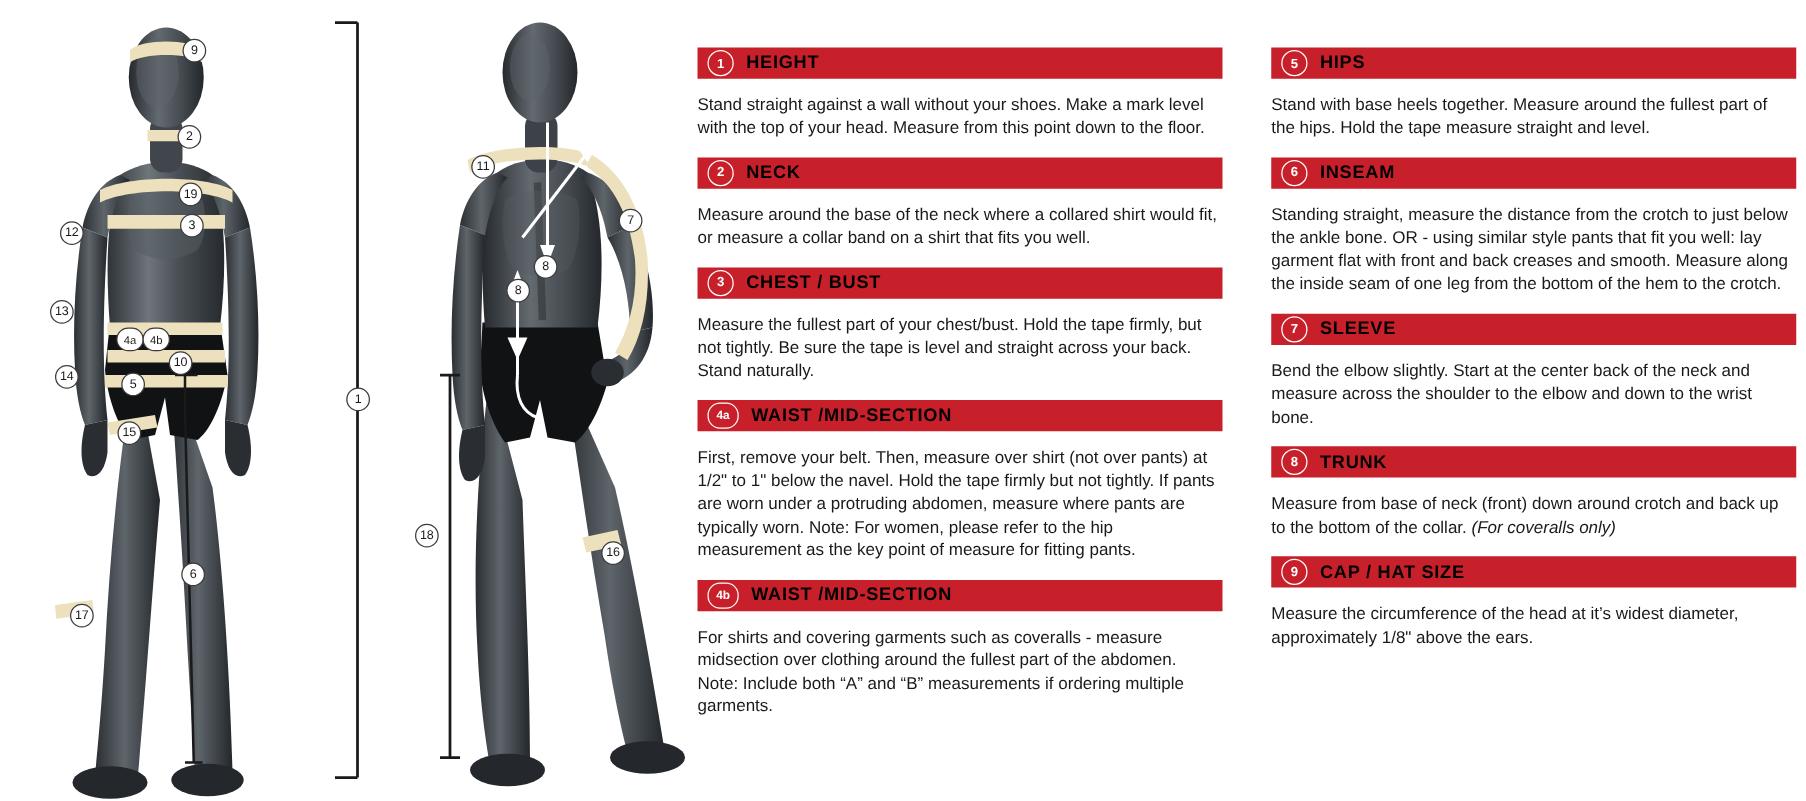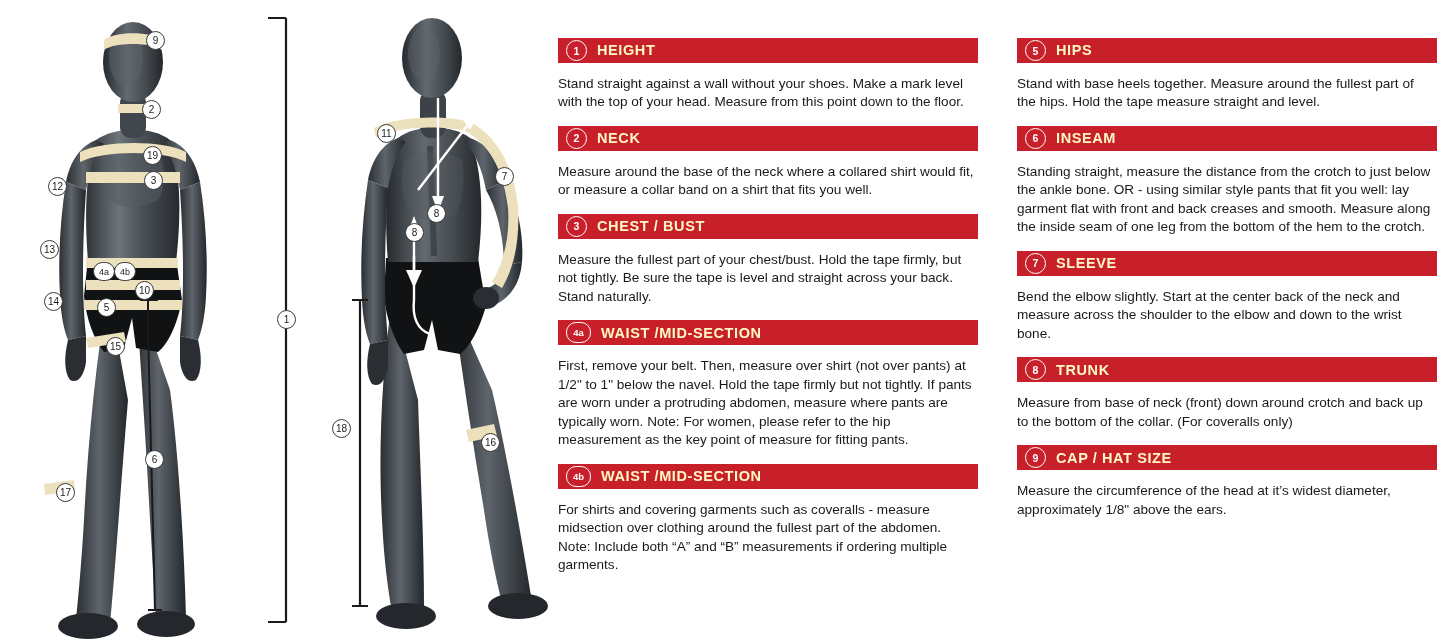--- a/index.html
+++ b/index.html
@@ -63,31 +63,31 @@
     letter-spacing: 0;
     flex: 0 0 auto;
   }
   .num-badge.wide { width: 23px; border-radius: 10px; font-size: 9.5px; }
   .entry-title {
     margin-left: 10px;
     font-size: 14.5px;
     font-weight: bold;
     letter-spacing: 0.6px;
     text-transform: uppercase;
-    color: #fef9c3;
+    color: #000000;
     line-height: 1;
   }
   .entry-body {
     margin-top: 12px;
     font-size: 13.6px;
     line-height: 1.36;
     color: #1a1a1a;
     padding-right: 4px;
   }
-  .entry-body .ital { }
+  .entry-body .ital { font-style: italic; }
 
   
   .lbl {
     position: absolute;
     background: #ffffff;
     border: 1.4px solid #3b3b3b;
     border-radius: 50%;
     width: 19px;
     height: 19px;
     font-size: 10px;
@@ -241,21 +241,21 @@
     <div class="lbl" style="left:142px; top:100px;">2</div>
     <div class="lbl" style="left:143px; top:146px;">19</div>
     <div class="lbl" style="left:144px; top:171px;">3</div>
     <div class="lbl" style="left:48px;  top:177px;">12</div>
     <div class="lbl" style="left:40px;  top:240px;">13</div>
     <div class="lbl wide" style="left:93px; top:262px;">4a</div>
     <div class="lbl wide" style="left:114px; top:262px;">4b</div>
     <div class="lbl" style="left:44px;  top:292px;">14</div>
     <div class="lbl" style="left:135px; top:281px;">10</div>
     <div class="lbl" style="left:97px;  top:298px;">5</div>
-    <div class="lbl" style="left:94px;  top:337px;margin-left:12px;">15</div>
+    <div class="lbl" style="left:94px;  top:337px;">15</div>
     <div class="lbl" style="left:145px; top:450px;">6</div>
     <div class="lbl" style="left:56px;  top:483px;">17</div>
     <div class="lbl" style="left:277px; top:310px;">1</div>
 
     <div class="lbl" style="left:377px; top:124px;text-align:center;">11</div>
     <div class="lbl" style="left:495px; top:167px;">7</div>
     <div class="lbl" style="left:427px; top:204px;">8</div>
     <div class="lbl" style="left:405px; top:223px;">8</div>
     <div class="lbl" style="left:332px; top:419px;">18</div>
     <div class="lbl" style="left:481px; top:433px;">16</div>

